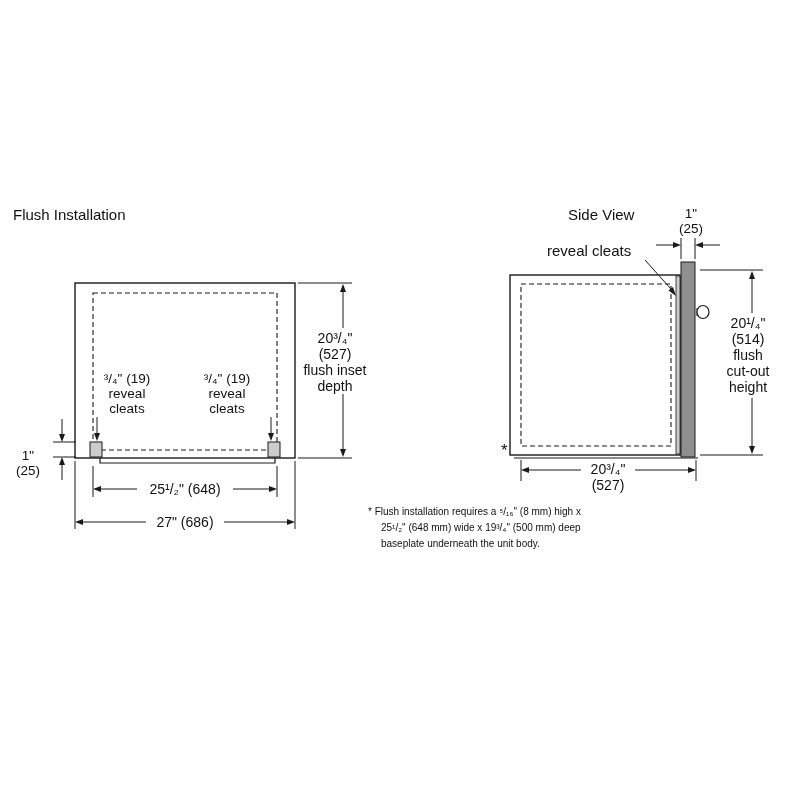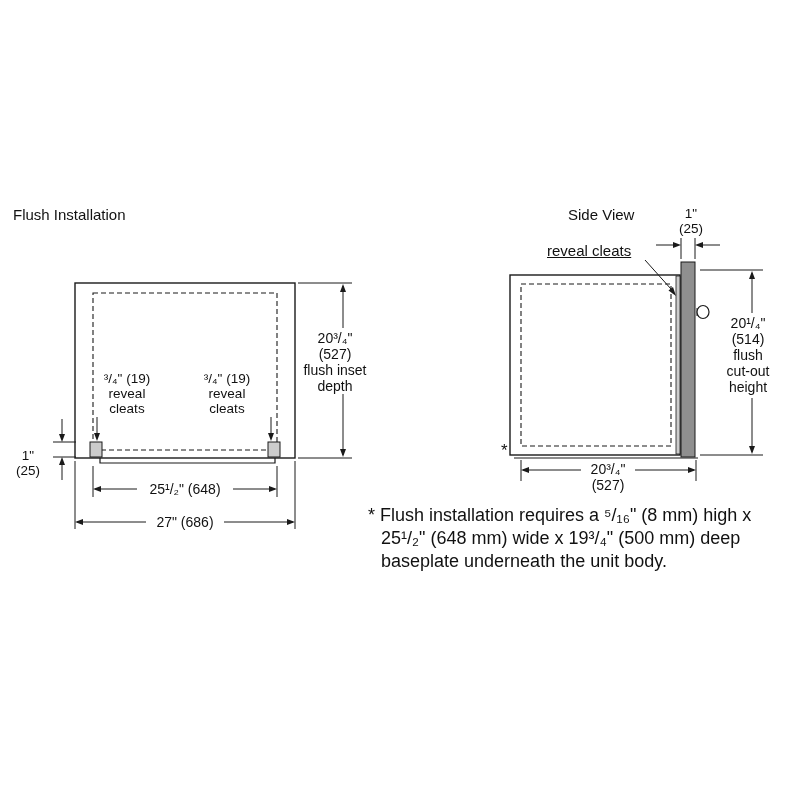--- a/index.html
+++ b/index.html
@@ -4,21 +4,21 @@
 <style>
   html,body{margin:0;padding:0;}
   body{width:800px;height:800px;background:#ffffff;font-family:"Liberation Sans","DejaVu Sans",sans-serif;color:#111;}
   .stage{position:relative;width:800px;height:580px;overflow:hidden;background:#ffffff;}
   svg.drawing{position:absolute;left:0;top:0;}
   .lbl{position:absolute;white-space:pre-line;color:#111;}
   .c{text-align:center;}
   .t15{font-size:15px;}
   .t14{font-size:14px;line-height:16px;}
   .t13{font-size:13.5px;line-height:15px;}
-  .footnote{font-size:18px;line-height:23px;padding-left:13px;text-indent:-13px;}
+  .footnote{font-size:10px;line-height:16px;padding-left:13px;text-indent:-13px;}
   .asterisk{font-size:17px;}
 </style>
 </head>
 <body>
 
 <div class="stage">
 
   <svg class="drawing" width="800" height="800" viewBox="0 0 800 800">
 
     <g stroke="#1a1a1a" fill="none">
@@ -130,21 +130,21 @@
   <div class="lbl t13 c" style="left:194px;top:371px;width:66px;">³/₄" (19)
 reveal
 cleats</div>
   <div class="lbl t13 c" style="left:6px;top:448px;width:44px;">1"
 (25)</div>
   <div class="lbl t14 c" style="left:125px;top:481px;width:120px;">25¹/₂" (648)</div>
   <div class="lbl t14 c" style="left:125px;top:514px;width:120px;">27" (686)</div>
 
   <div class="lbl t13 c" style="left:666px;top:206px;width:50px;">1"
 (25)</div>
-  <div class="lbl t15" style="left:547px;top:242px;text-decoration:underline;">reveal cleats</div>
+  <div class="lbl t15" style="left:547px;top:242px;">reveal cleats</div>
   <div class="lbl t14 c" style="left:712px;top:315px;width:72px;">20¹/₄"
 (514)
 flush
 cut-out
 height</div>
   <div class="lbl asterisk" style="left:501px;top:441px;">*</div>
   <div class="lbl t14 c" style="left:556px;top:461px;width:104px;">20³/₄"
 (527)</div>
 
   <div class="lbl footnote" style="left:368px;top:504px;width:380px;">* Flush installation requires a ⁵/₁₆" (8 mm) high x

